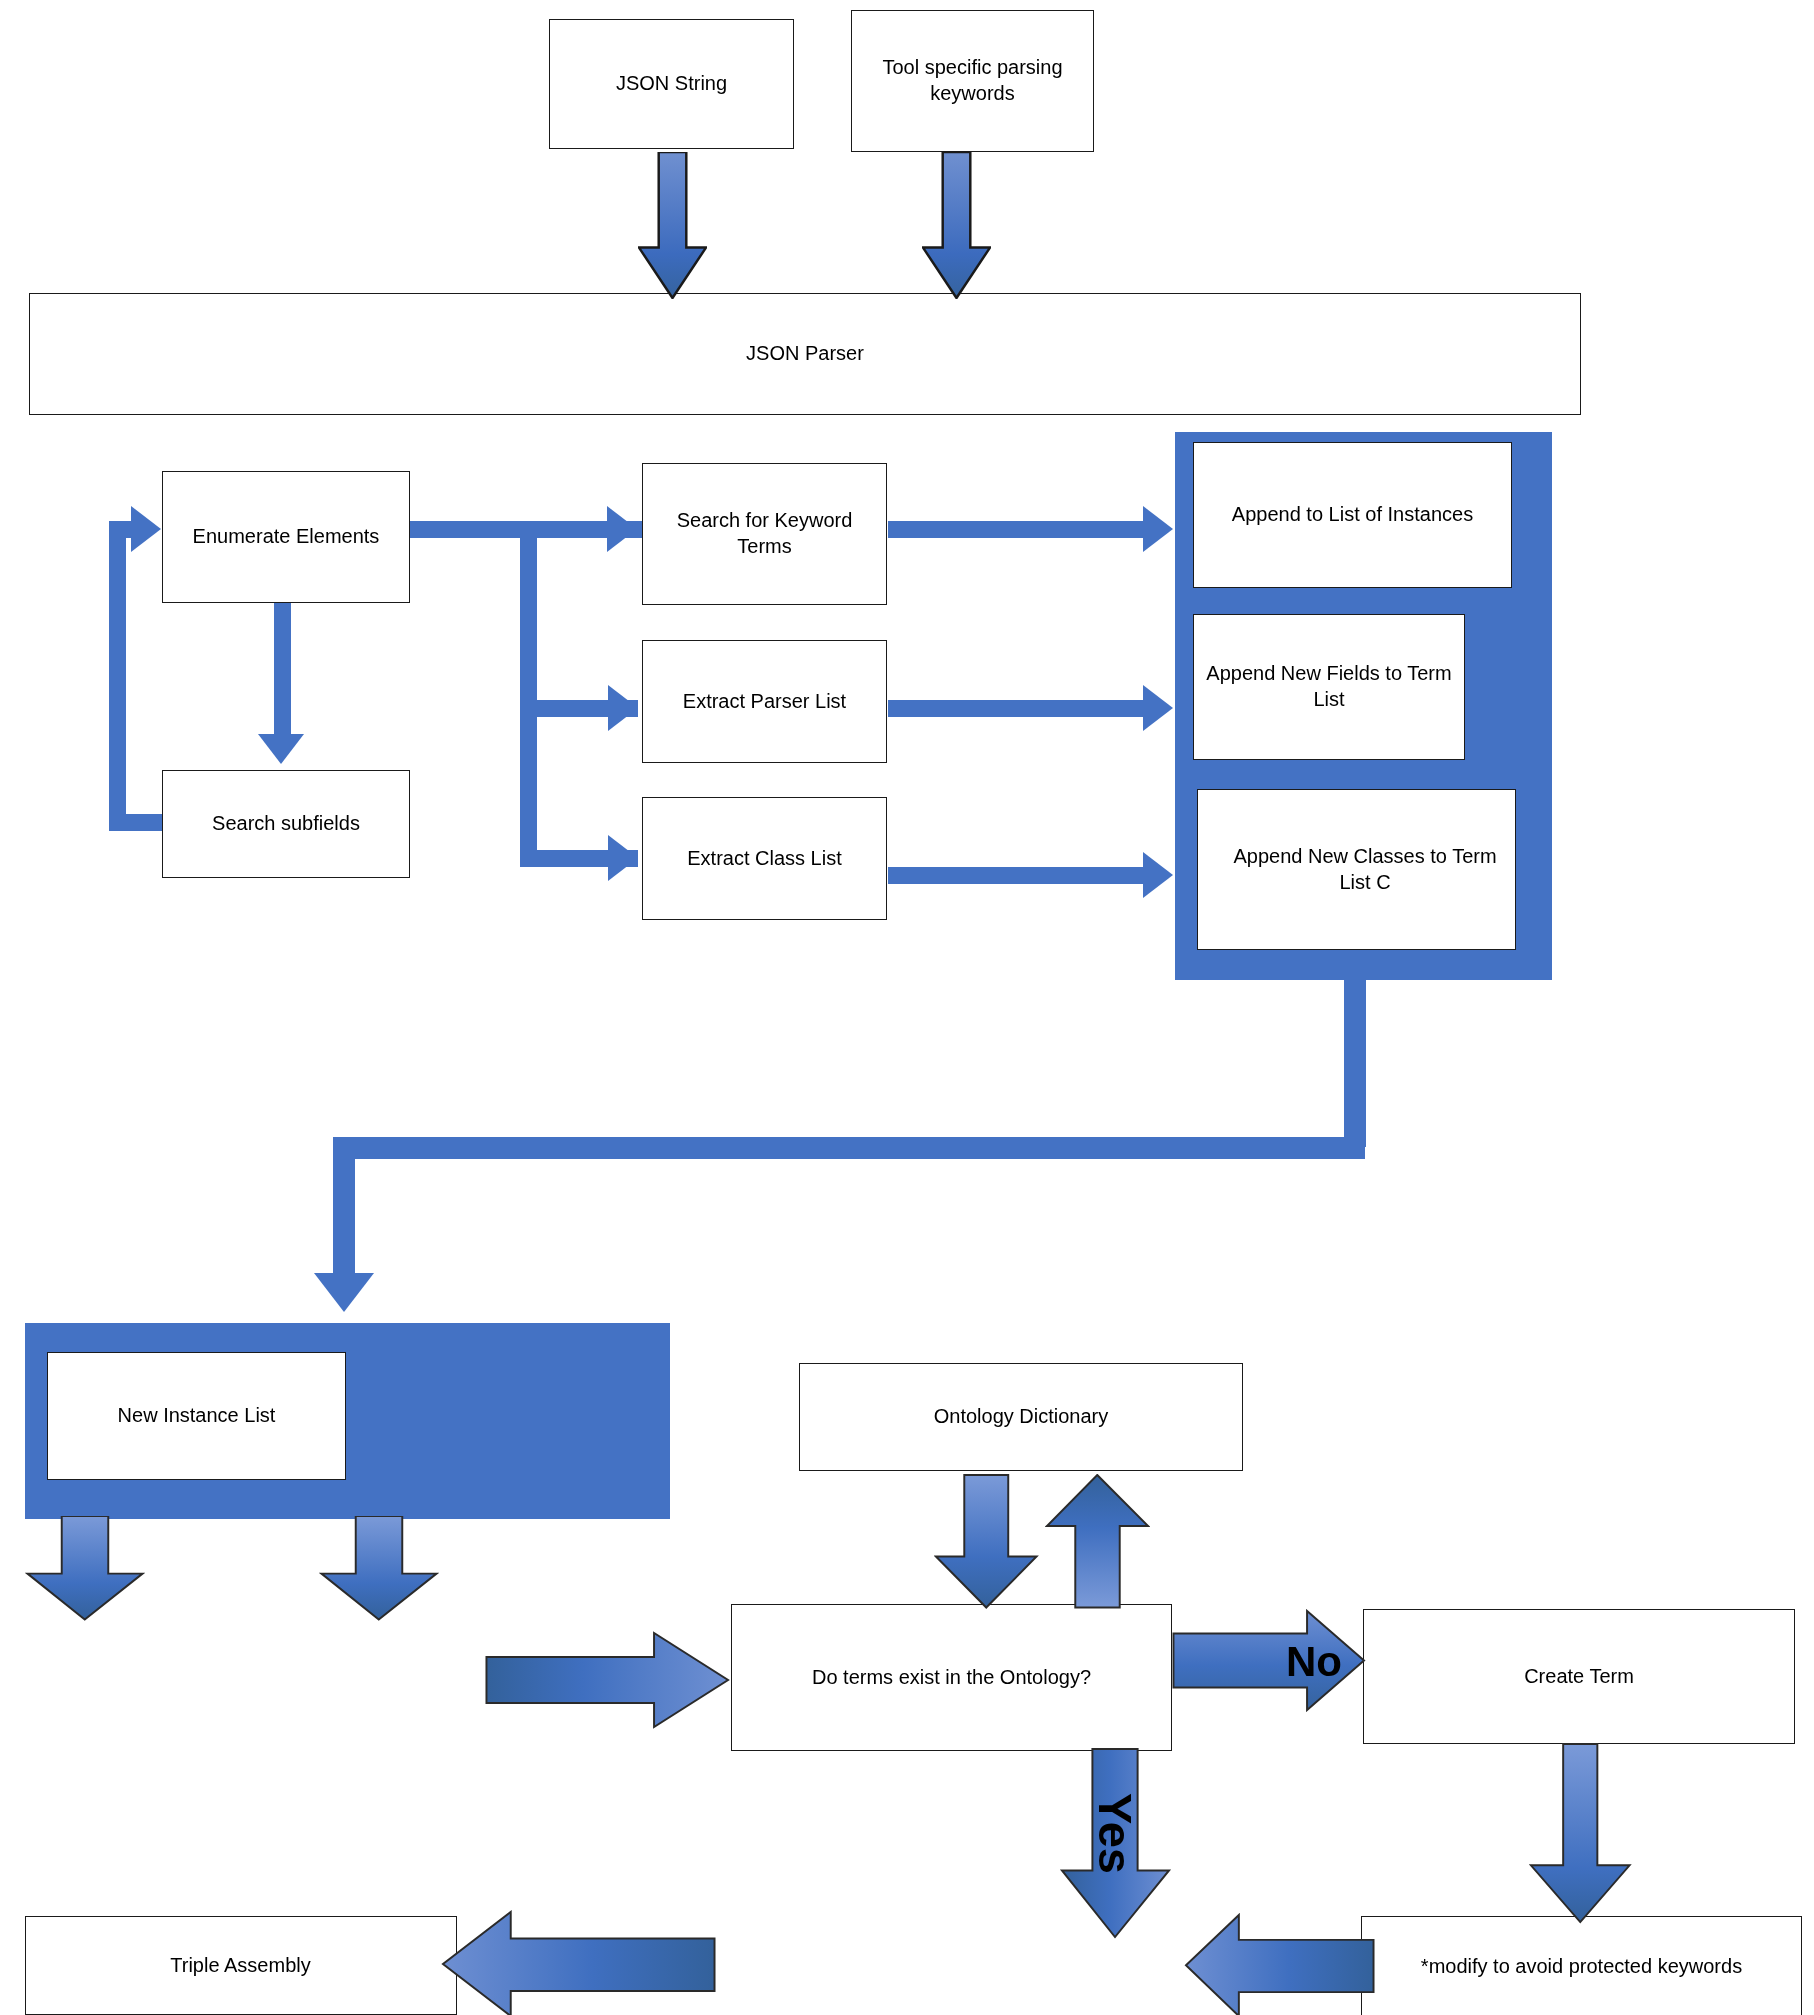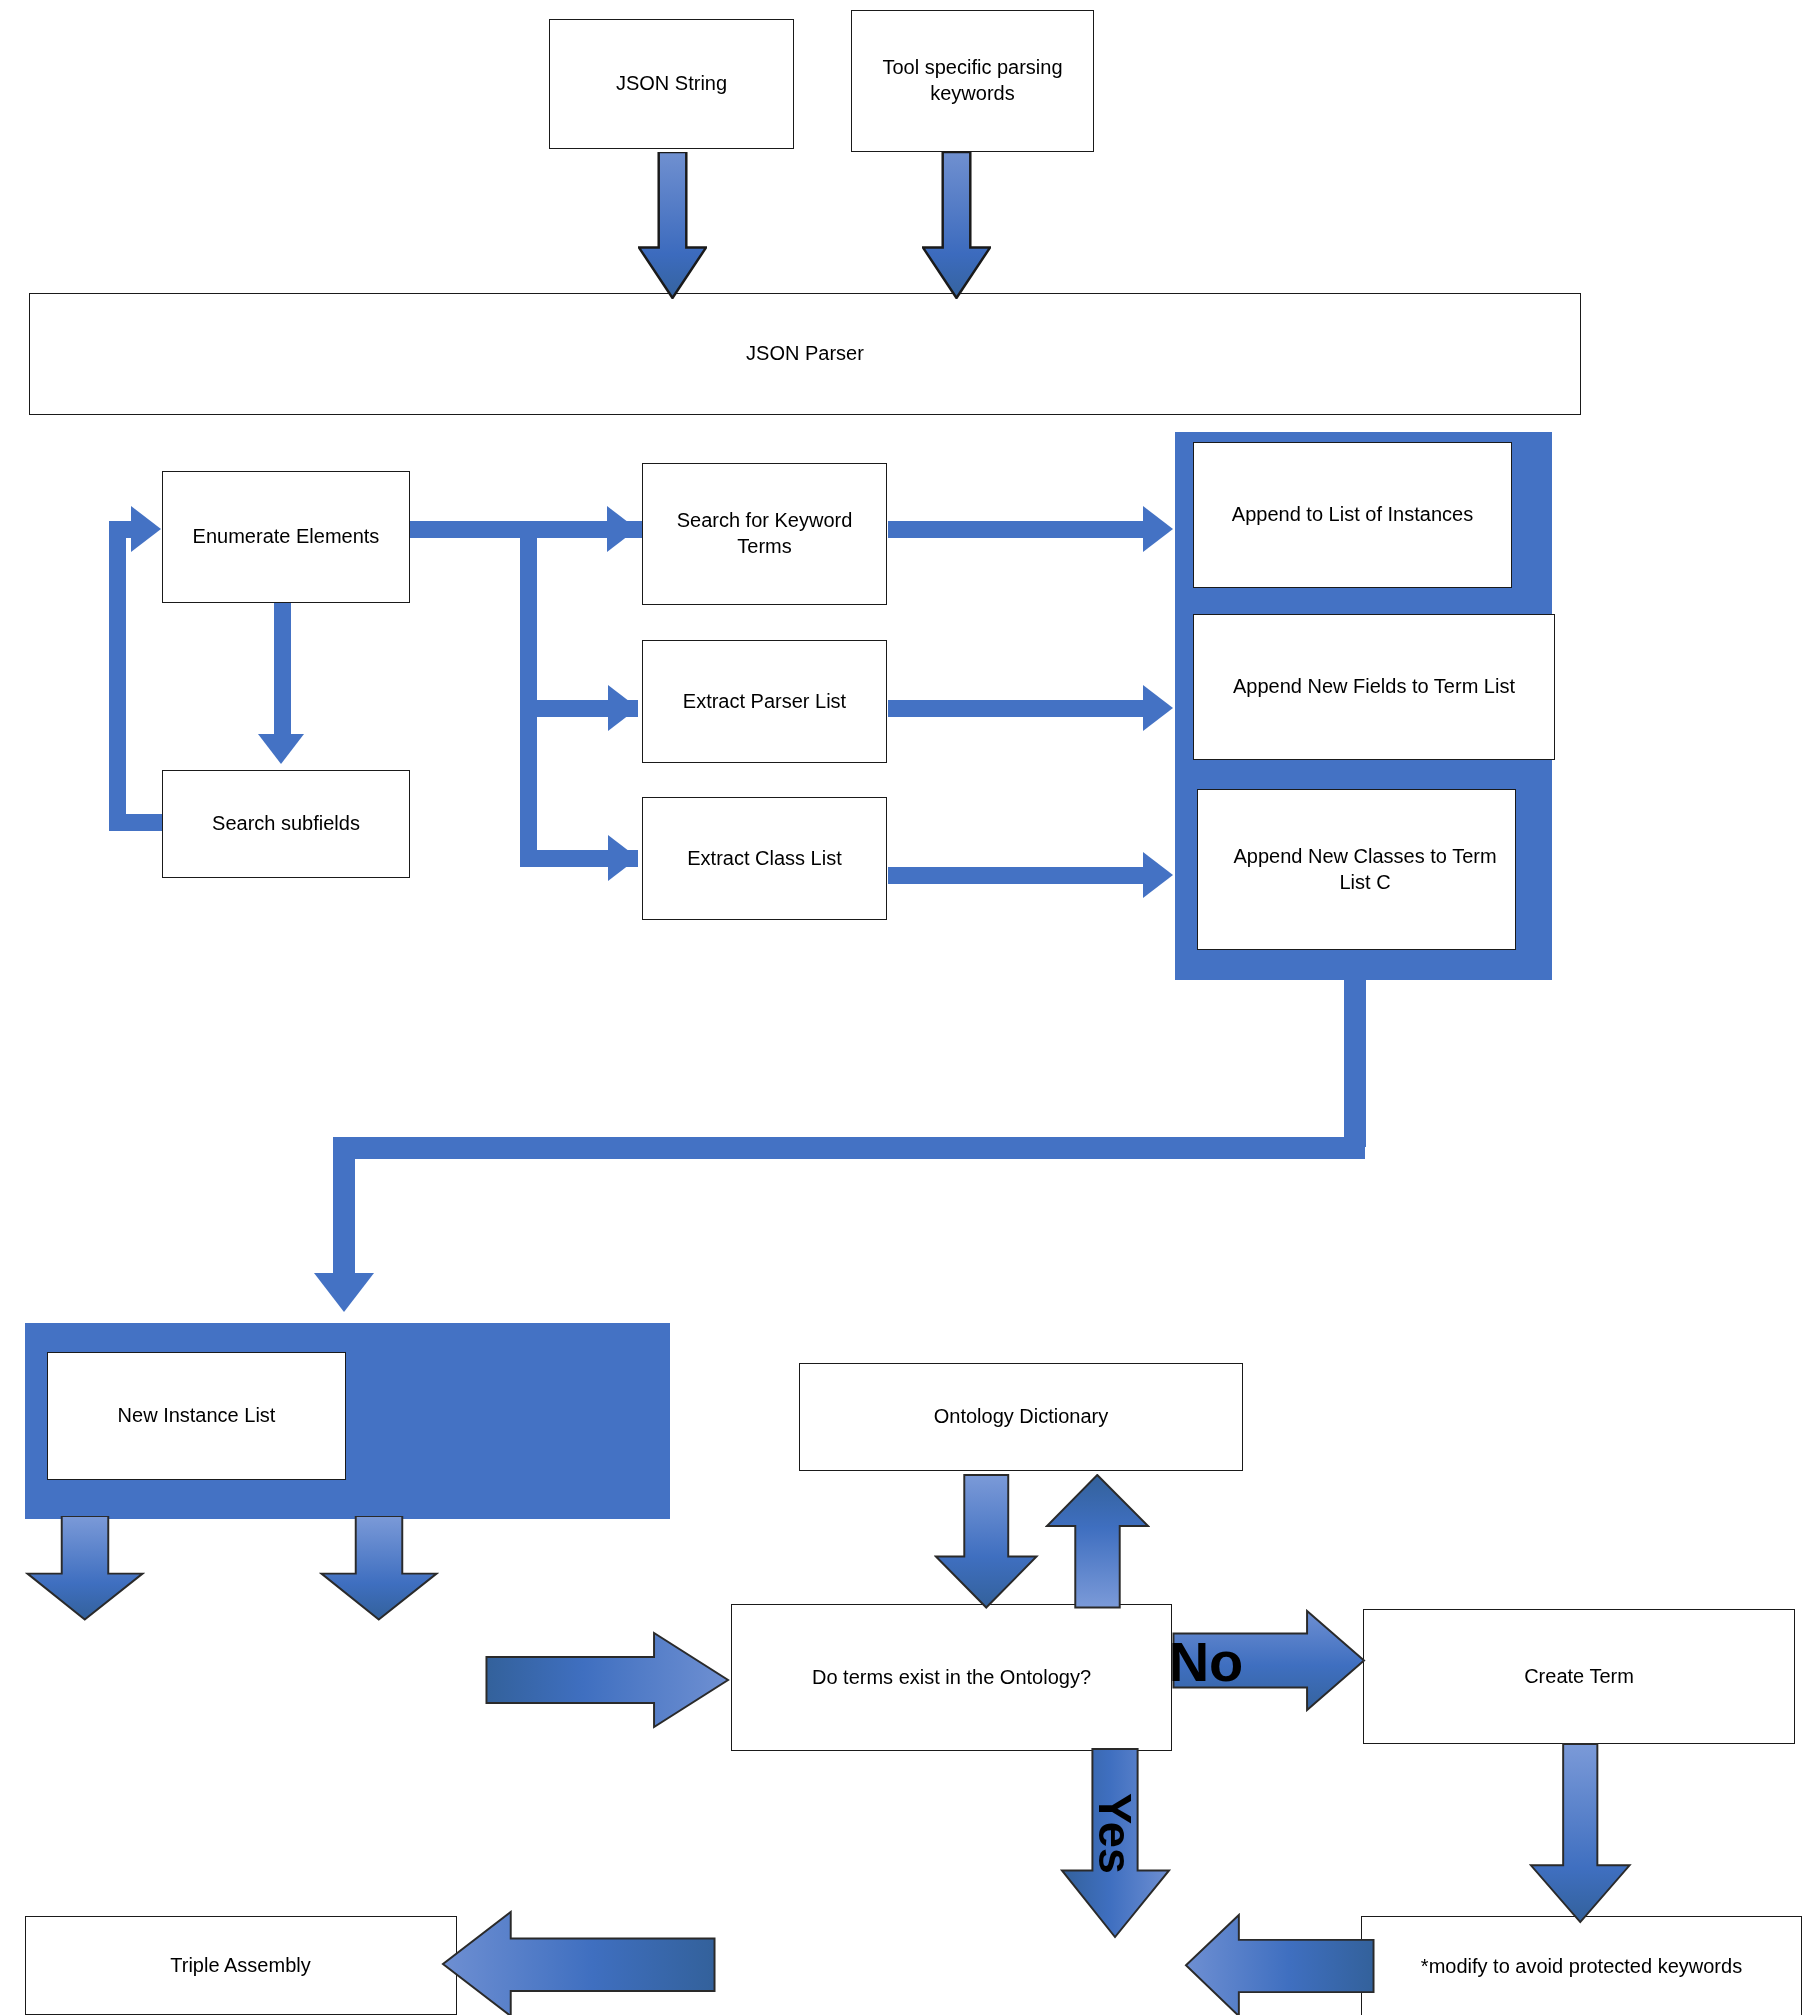--- a/index.html
+++ b/index.html
@@ -99,21 +99,21 @@
   <div class="node" style="left:29px;top:293px;width:1552px;height:122px;">
     <span>JSON Parser</span>
   </div>
 
   <div class="group-box" style="left:1175px;top:432px;width:377px;height:548px;"></div>
 
   <div class="node" style="left:1193px;top:442px;width:319px;height:146px;">
     <span>Append to List of Instances</span>
   </div>
 
-  <div class="node" style="left:1193px;top:614px;width:362px;height:146px;">
+  <div class="node" style="left:1193px;top:614px;width:272px;height:146px;">
     <span>Append New Fields to Term List</span>
   </div>
 
   <div class="node" style="left:1197px;top:789px;width:319px;height:161px;padding-left:24px;">
     <span>Append New Classes to Term List C</span>
   </div>
 
   <div class="node" style="left:162px;top:471px;width:248px;height:132px;">
     <span>Enumerate Elements</span>
   </div>
@@ -255,21 +255,21 @@
       <defs>
           <linearGradient id="gNo" x1="0" y1="0" x2="0" y2="1">
         <stop offset="0%" stop-color="#6E8FD2"></stop>
             <stop offset="55%" stop-color="#3F6FC0"></stop>
             <stop offset="100%" stop-color="#35639E"></stop>
       </linearGradient>
         </defs>
       <polygon points="3,50 275,50 275,4 391,105 275,206 275,160 3,160" fill="url(#gNo)" stroke="#2a2a2a" stroke-width="4"></polygon>
     </svg>
   </div>
-  <div class="arrowlabel" style="left:1140px;top:1621px;width:132px;height:81px;font-size:56px;">
+  <div class="arrowlabel" style="left:1248px;top:1621px;width:132px;height:81px;font-size:42px;">
     <span>No</span>
   </div>
 
   <div class="node" style="left:1363px;top:1609px;width:432px;height:135px;">
     <span>Create Term</span>
   </div>
 
   <div class="blockarrow" style="left:1528px;top:1743px;width:105px;height:181px;">
     <svg viewBox="0 0 215 370" preserveAspectRatio="none">
       <defs>

